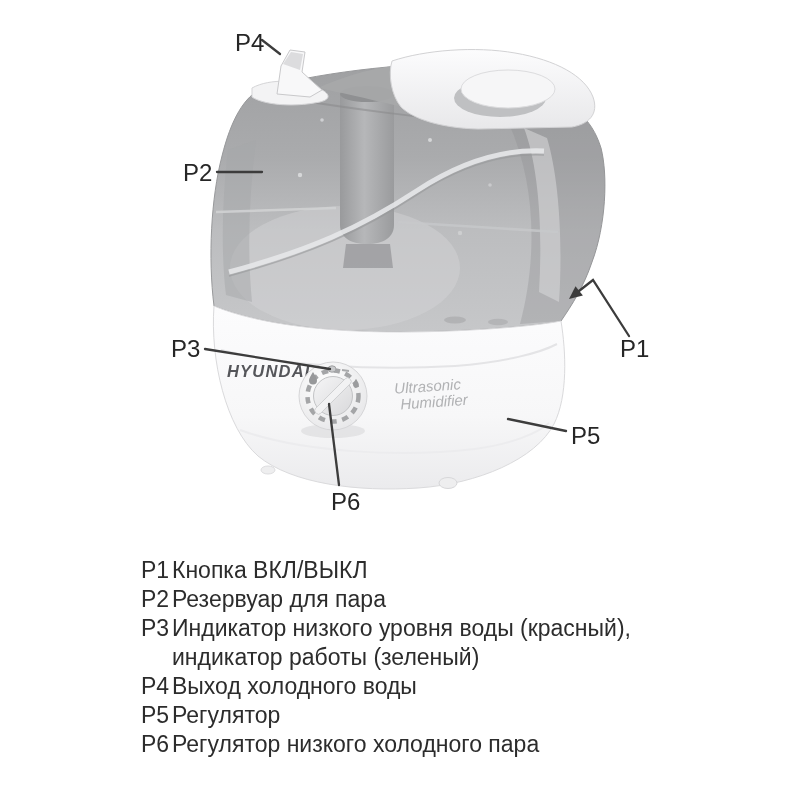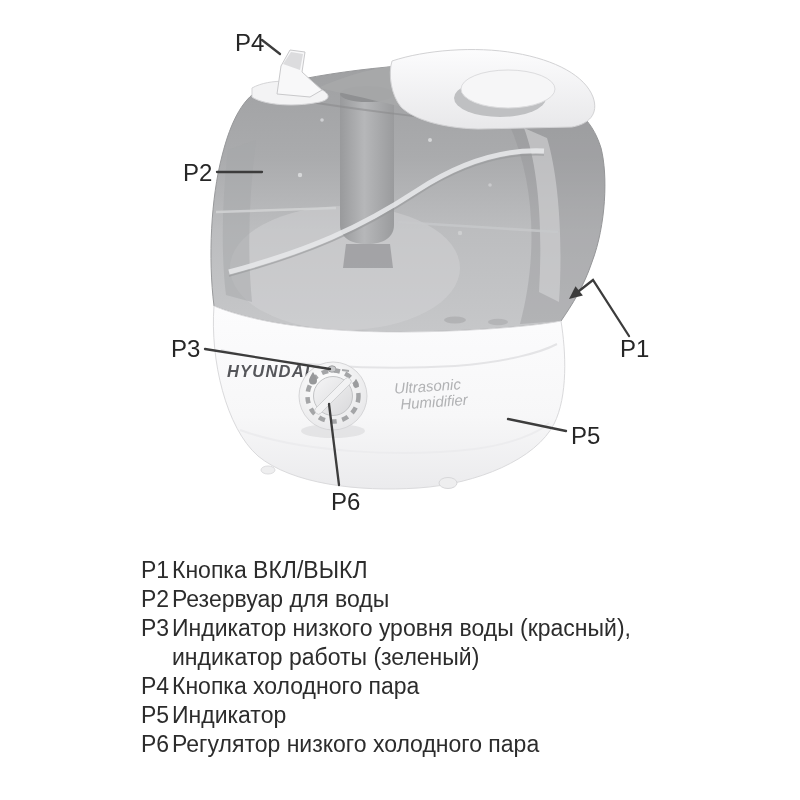--- a/index.html
+++ b/index.html
@@ -182,34 +182,34 @@
     </g>
   </svg>
 
   <div class="legend">
     <div class="legend-row">
       <span class="legend-code">P1</span>
       <span class="legend-text">Кнопка ВКЛ/ВЫКЛ</span>
     </div>
     <div class="legend-row">
       <span class="legend-code">P2</span>
-      <span class="legend-text">Резервуар для воды</span>
+      <span class="legend-text">Резервуар для пара</span>
     </div>
     <div class="legend-row">
       <span class="legend-code">P3</span>
       <span class="legend-text">Индикатор низкого уровня воды (красный),
 индикатор работы (зеленый)</span>
     </div>
     <div class="legend-row">
       <span class="legend-code">P4</span>
-      <span class="legend-text">Кнопка холодного пара</span>
+      <span class="legend-text">Выход холодного воды</span>
     </div>
     <div class="legend-row">
       <span class="legend-code">P5</span>
-      <span class="legend-text">Индикатор</span>
+      <span class="legend-text">Регулятор</span>
     </div>
     <div class="legend-row">
       <span class="legend-code">P6</span>
       <span class="legend-text">Регулятор низкого холодного пара</span>
     </div>
   </div>
 
 </div>
 
 </body></html>

